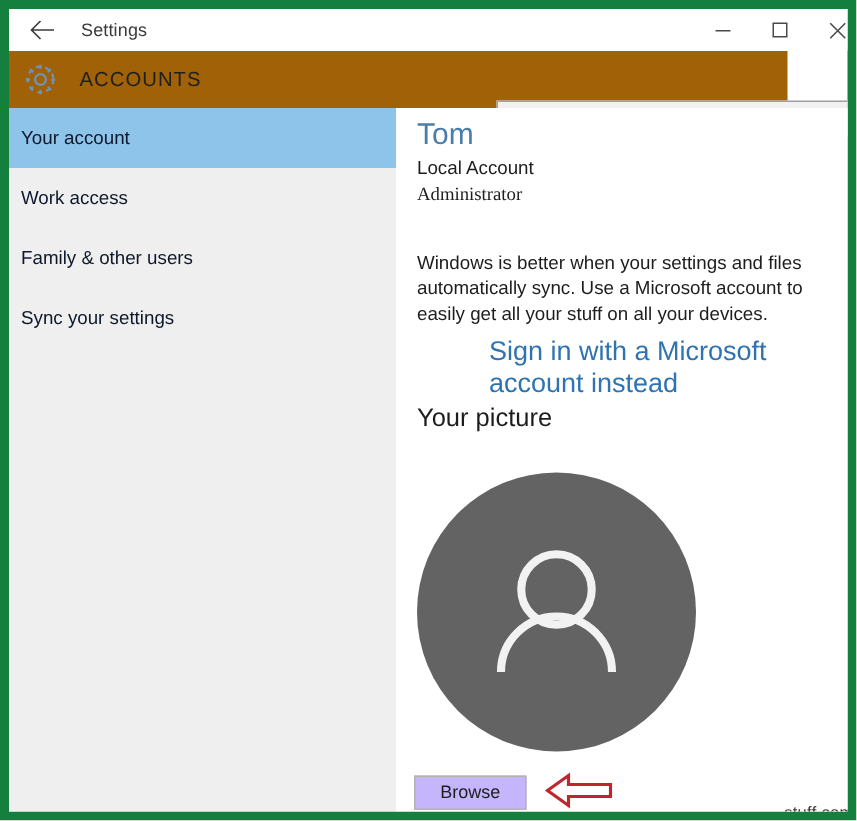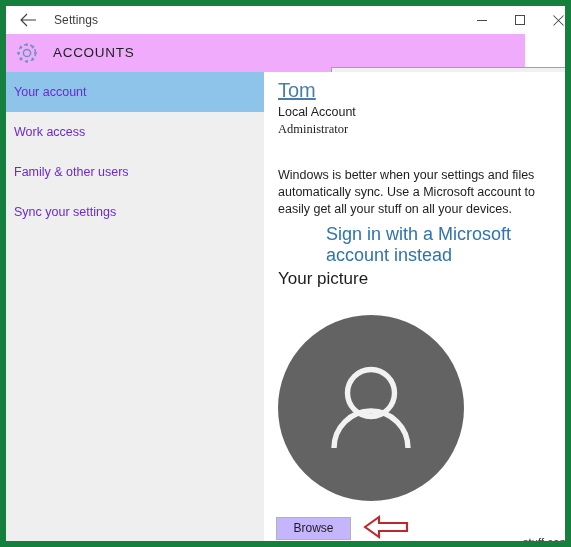--- a/index.html
+++ b/index.html
@@ -64,21 +64,21 @@
     cursor: pointer;
   }
   .win-btn svg { display: block; }
 
   
   .header {
     position: absolute;
     top: 28px; left: 0;
     width: 519px;
     height: 38px;
-    background: #f0abfc;
+    background: #a16207;
   }
   .gear {
     position: absolute;
     left: 8px;
     top: 6px;
     width: 26px;
     height: 26px;
   }
   .page-title {
     position: absolute;
@@ -126,21 +126,21 @@
     width: 258px;
     height: 481px;
     background: #efefef;
   }
   .nav-item {
     height: 40px;
     display: flex;
     align-items: center;
     padding-left: 8px;
     font-size: 12.5px;
-    color: #6d28d9;
+    color: #0f172a;
     cursor: pointer;
     box-sizing: border-box;
   }
   .nav-item.selected {
     background: #8ec4ea;
   }
 
   
   .content {
     position: absolute;
@@ -149,21 +149,20 @@
     width: 313px;
     height: 481px;
     background: #ffffff;
   }
   .acct-name {
     position: absolute;
     left: 14px;
     top: 7px;
     font-size: 20px;
     color: #4b7da9;
-    text-decoration: underline;
   }
   .acct-type {
     position: absolute;
     left: 14px;
     top: 33px;
     font-size: 12.5px;
     color: #1d1d1d;
   }
   .acct-role {
     position: absolute;

